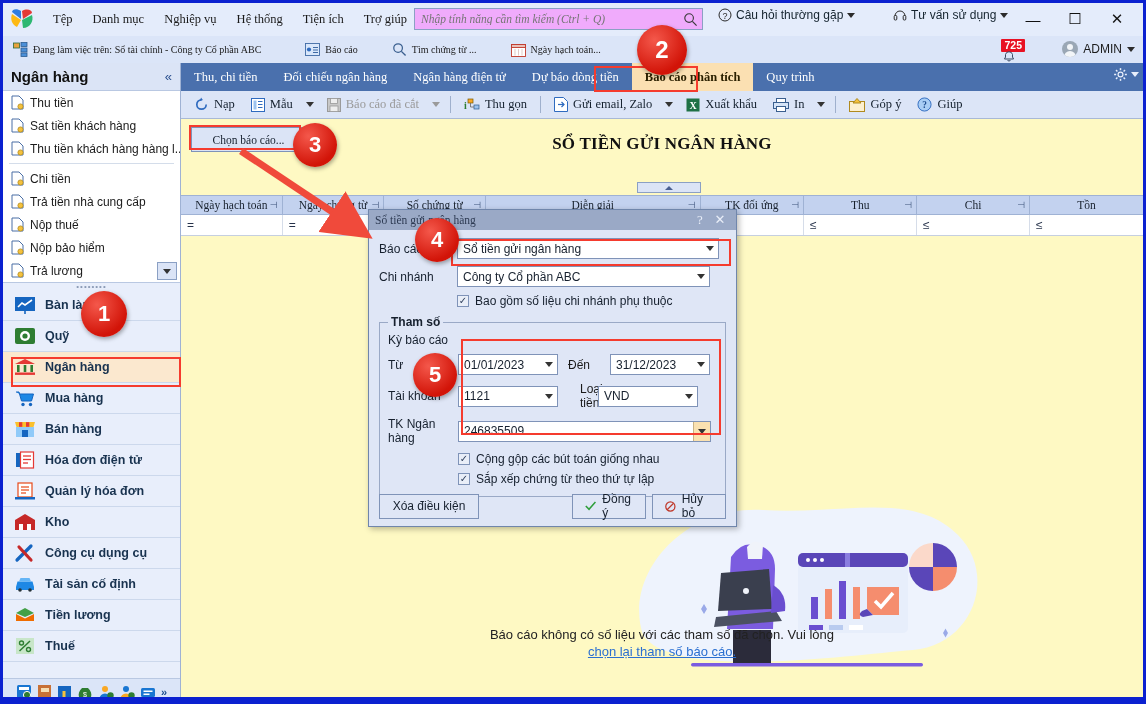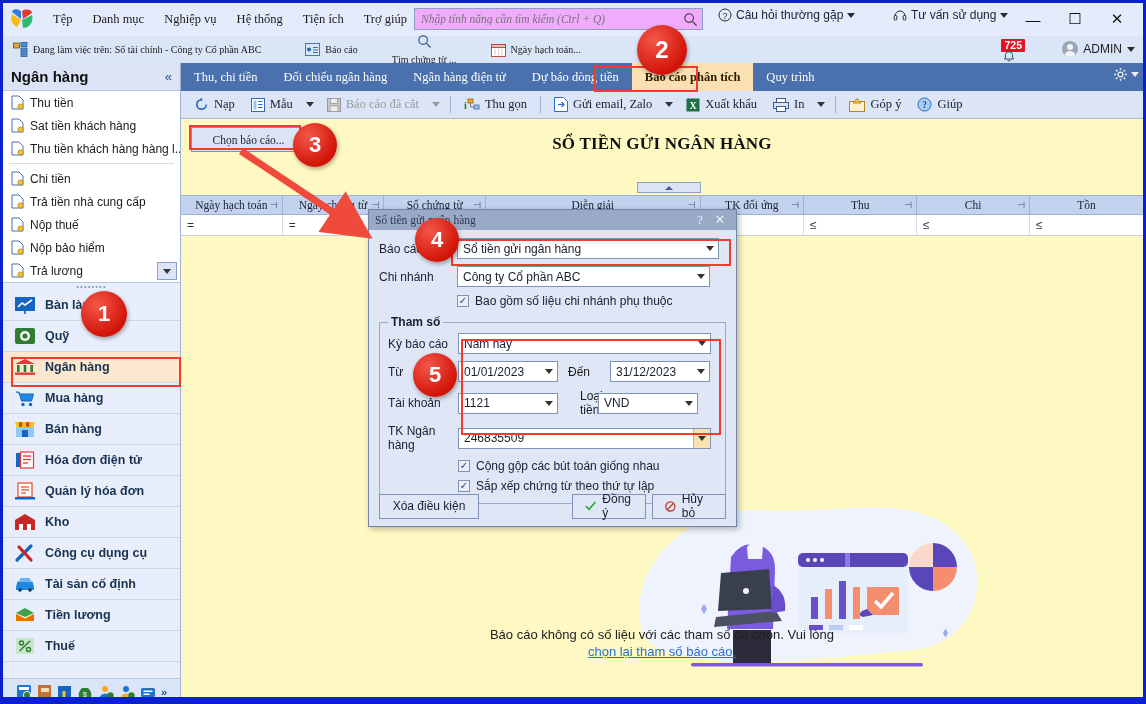--- a/index.html
+++ b/index.html
@@ -313,21 +313,21 @@
     <div class="sb-item" style="margin-left:24px;">
       <svg width="15" height="13" viewBox="0 0 15 13">
         <rect x="0.5" y="0.5" width="14" height="12" fill="#d9e7fb" stroke="#3f6aa5" stroke-width="0.9"></rect>
         <circle cx="4" cy="6.5" r="2.1" fill="#2f6bbf"></circle>
         <line x1="8" y1="4.5" x2="13" y2="4.5" stroke="#3f6aa5"></line>
         <line x1="8" y1="7" x2="13" y2="7" stroke="#3f6aa5"></line>
         <line x1="8" y1="9.5" x2="13" y2="9.5" stroke="#3f6aa5"></line>
       </svg>
       <span>Báo cáo</span>
     </div>
-    <div class="sb-item" style="margin-left:14px;flex-direction:column;">
+    <div class="sb-item" style="margin-left:14px;">
       <svg width="15" height="15" viewBox="0 0 16 16">
         <circle cx="6.5" cy="6.5" r="4.6" fill="none" stroke="#3a5f8f" stroke-width="1.3"></circle>
         <line x1="10" y1="10" x2="14.5" y2="14.5" stroke="#3a5f8f" stroke-width="1.5"></line>
       </svg>
       <span>Tìm chứng từ ...</span>
     </div>
     <div class="sb-item" style="margin-left:14px;">
       <svg width="15" height="14" viewBox="0 0 15 14">
         <rect x="0.5" y="1.5" width="14" height="12" fill="#ffffff" stroke="#c0392b" stroke-width="0.9"></rect>
         <rect x="0.5" y="1.5" width="14" height="3" fill="#e8c0b8" stroke="#c0392b" stroke-width="0.9"></rect>
@@ -810,26 +810,20 @@
           <span class="chkbox">✓</span>
           <span>Bao gồm số liệu chi nhánh phụ thuộc</span>
         </label>
       </div>
 
       <fieldset class="params">
         <legend>Tham số</legend>
 
         <div class="frow">
           <div class="flabel" style="width:70px;">Kỳ báo cáo</div>
-          <div class="combo" style="width:253px;">
-            <span>Năm nay</span>
-            <span class="arrow">
-                <span class="caret-dd"></span>
-              </span>
-          </div>
         </div>
 
         <div class="frow">
           <div class="flabel" style="width:70px;">Từ</div>
           <div class="combo" style="width:100px;">
             <span>01/01/2023</span>
             <span class="arrow">
                 <span class="caret-dd"></span>
               </span>
           </div>

